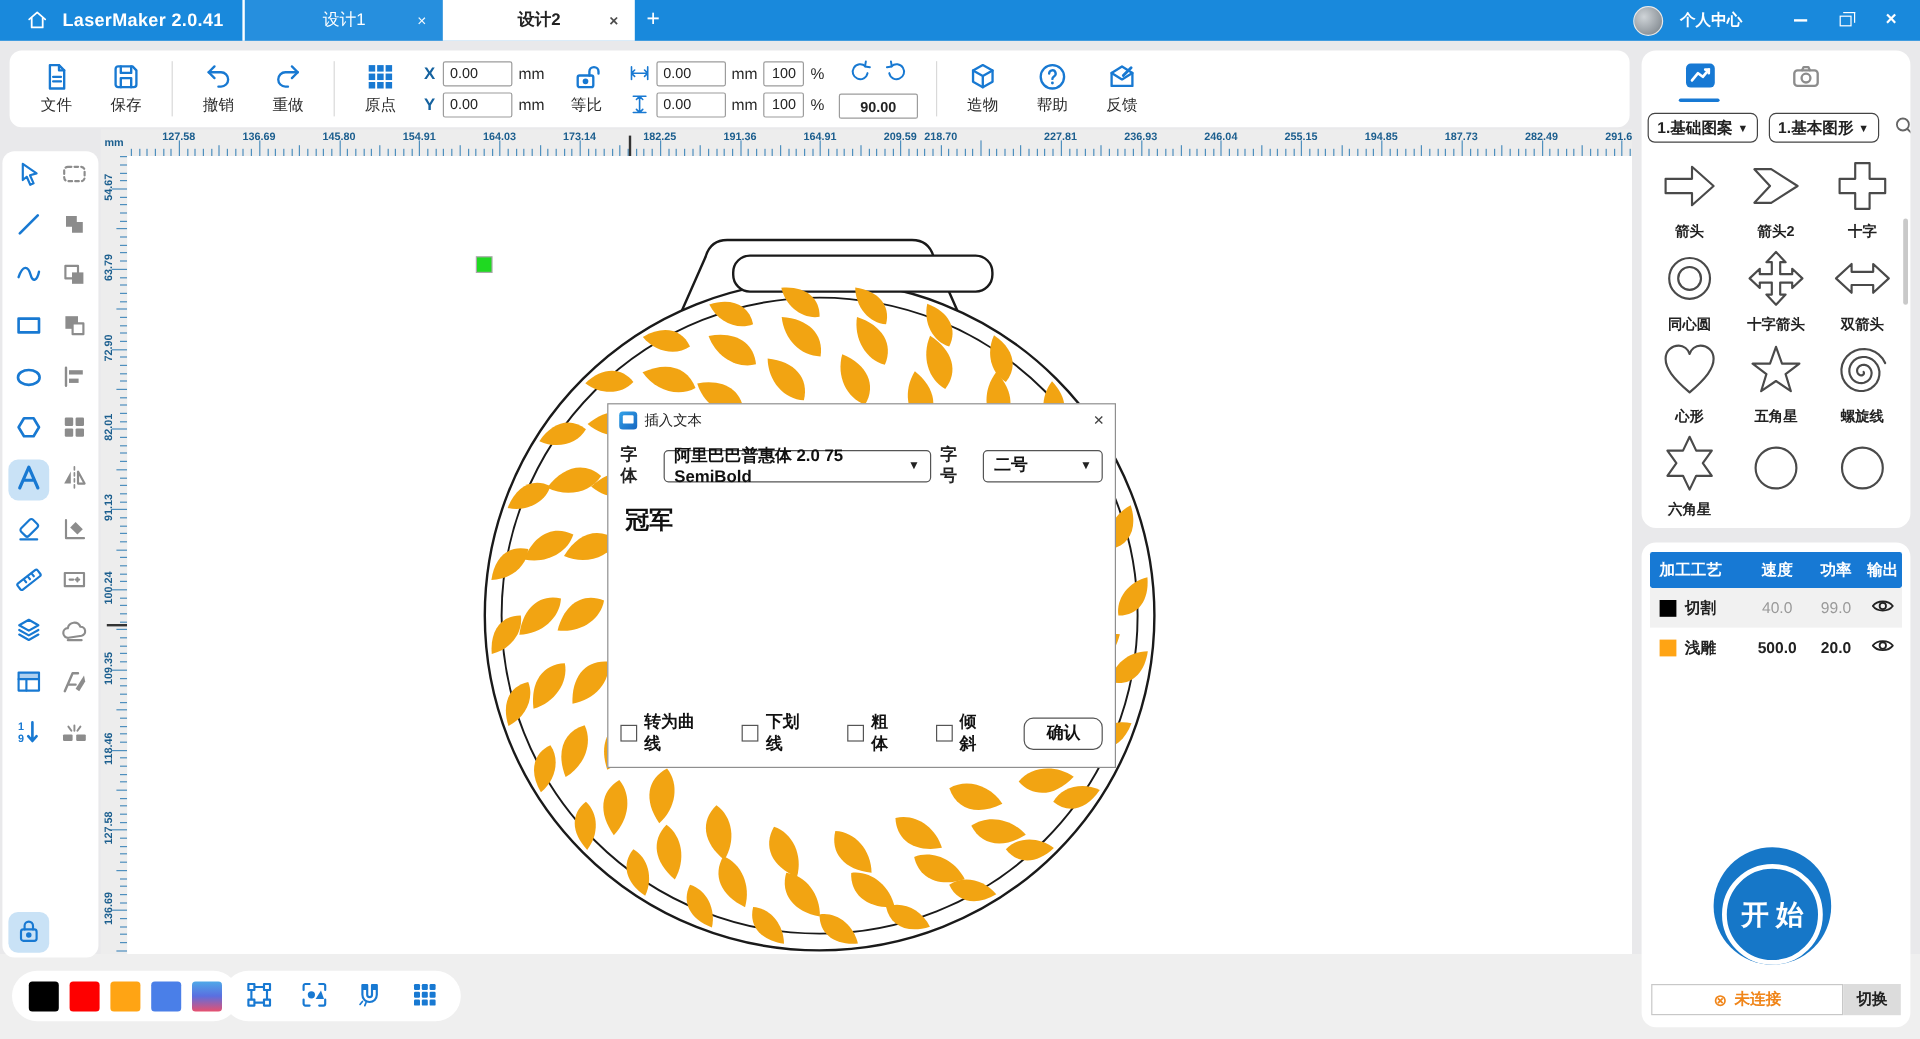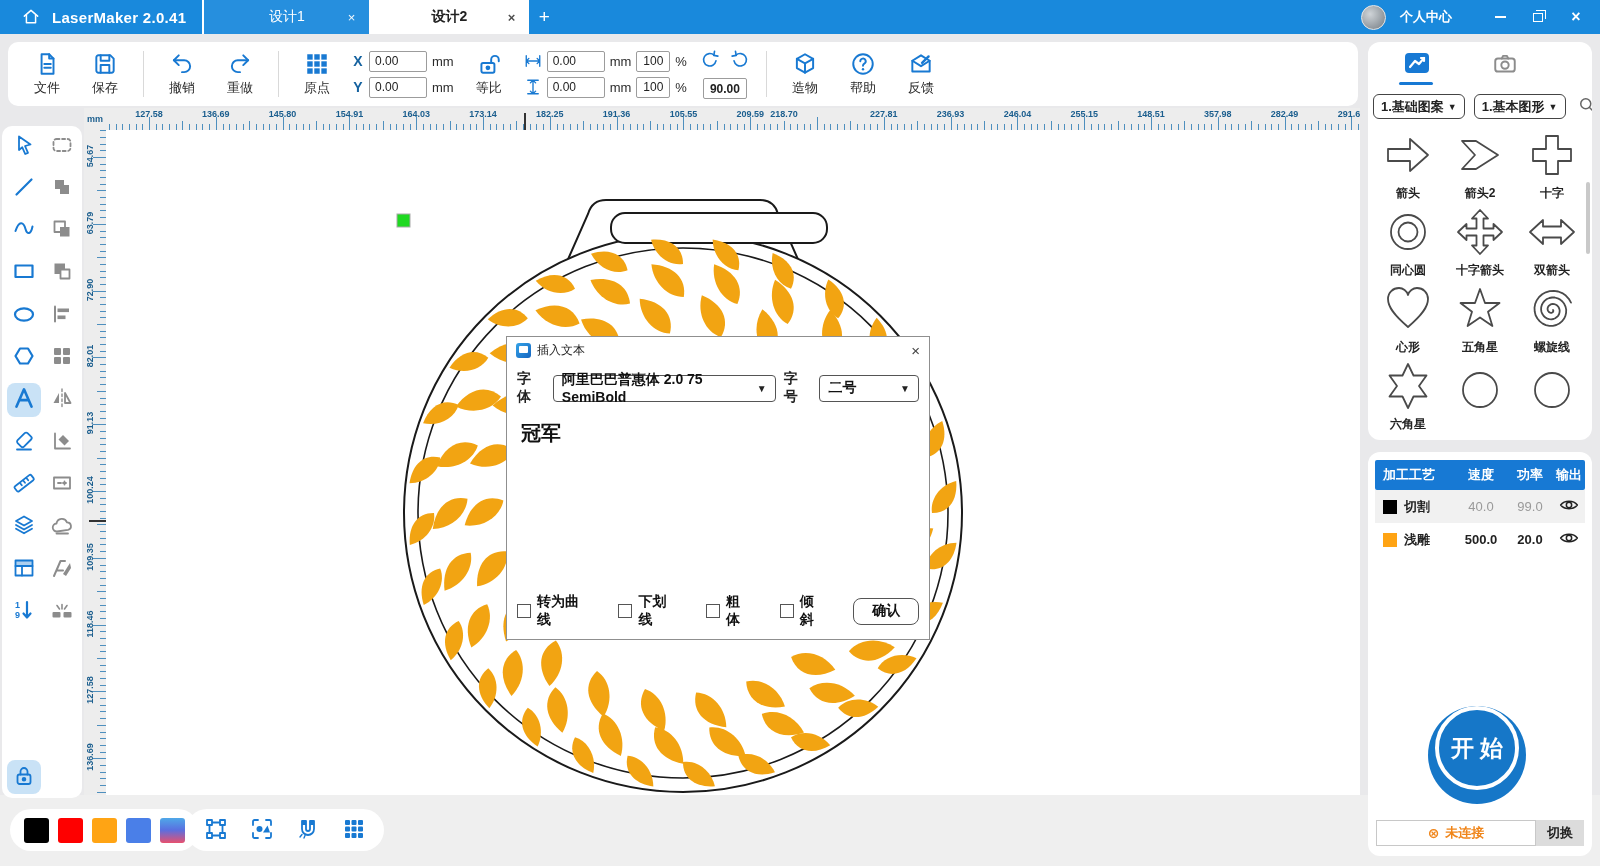--- a/index.html
+++ b/index.html
@@ -30,21 +30,21 @@
   .toolbar-card { position:absolute; left:8px; top:42px; width:1350px; height:64px; background:#fff; border-radius:10px; display:flex; align-items:center; padding-left:10px; z-index:20; }
   .tbtn { display:flex; flex-direction:column; align-items:center; justify-content:center; width:46px; gap:2px; color:#1879D2; cursor:pointer; margin:0 6px; }
   .tbtn .tlabel { font-size:13px; color:#2b2b2b; }
   .tbtn svg { display:block; }
   .tsep2 { width:1px; height:46px; background:#D9D9D9; margin:0 9px; }
   .fldgrp { display:flex; flex-direction:column; gap:5px; margin:0 6px; }
   .fldrow { display:flex; align-items:center; gap:5px; height:21px; }
   .axis { font-weight:bold; color:#15629F; font-size:14px; width:12px; text-align:center; }
   .fld { width:58px; height:21px; border:1px solid #9c9c9c; border-radius:2px; font-size:12px; padding:0 5px; font-family:inherit; color:#222; background:#fff; }
   .fld.small { width:34px; text-align:center; padding:0 2px; }
-  .fld.rot { width:44px; text-align:center; font-weight:bold; }
+  .fld.rot { width:66px; text-align:center; font-weight:bold; }
   .unit { font-size:13px; color:#2b2b2b; }
   .dimicon { color:#1879D2; display:flex; align-items:center; }
   .rotgrp { display:flex; flex-direction:column; align-items:center; gap:4px; margin:0 6px; }
   .rotrow { display:flex; gap:8px; color:#1879D2; }
 
   
   .palette { position:absolute; left:2px; top:126px; width:80px; height:672px; background:#fff; border-radius:10px; z-index:20; }
   .tool { position:absolute; width:34px; height:34px; display:flex; align-items:center; justify-content:center; border-radius:8px; cursor:pointer; }
   .tool.blue { color:#1879D2; }
   .tool.gray { color:#8C8C8C; }
@@ -108,21 +108,21 @@
   .prow.alt { background:#F1F1F1; }
   .pc0 { width:80px; display:flex; align-items:center; gap:7px; padding-left:8px; font-weight:bold; }
   .pc1 { width:52px; text-align:center; }
   .pc2 { width:46px; text-align:center; }
   .pc3 { width:32px; text-align:center; display:flex; justify-content:center; }
   .phead .pc1,.phead .pc2,.phead .pc3 { font-weight:bold; display:block; }
   .phead .pc3 { display:block; }
   .pswatch { width:14px; height:14px; display:inline-block; }
   .pval { font-weight:bold; color:#222; }
   .prow.dim .pval { color:#9a9a9a; font-weight:normal; }
-  .startbtn { position:absolute; left:60px; top:254px; width:98px; height:98px; border-radius:50%; background:#1677C8; display:flex; align-items:flex-start; justify-content:center; cursor:pointer; }
+  .startbtn { position:absolute; left:60px; top:254px; width:98px; height:98px; border-radius:50%; background:#1677C8; display:flex; align-items:flex-end; justify-content:center; cursor:pointer; }
   .startbtn .ring { width:84px; height:84px; border-radius:50%; background:#1677C8; border:4px solid #fff; display:flex; align-items:center; justify-content:center; }
   .startbtn .stxt { color:#fff; font-size:23px; font-weight:bold; letter-spacing:6px; margin-left:6px; }
   .statusrow { position:absolute; left:8px; top:368px; width:208px; height:26px; display:flex; }
   .connbox { flex:1; border:1px solid #C8C8C8; background:#fff; display:flex; align-items:center; justify-content:center; gap:6px; color:#F08519; font-weight:bold; font-size:13px; }
   .connx { font-size:14px; line-height:1; }
   .switchbox { width:48px; background:#DCDCDC; display:flex; align-items:center; justify-content:center; font-size:13px; font-weight:bold; color:#222; cursor:pointer; }
 
   
   .bottombar { position:absolute; left:0; top:795px; width:1600px; height:71px; background:#EFEFEF; z-index:10; }
   .swcard { position:absolute; left:10px; top:14px; height:42px; background:#fff; border-radius:21px; display:flex; align-items:center; gap:9px; padding:0 14px; }
@@ -566,21 +566,21 @@
       <span class="tick htick" style="left:510.59999999999997px;height:13px"></span>
       <span class="tick htick" style="left:517.3px;height:6px"></span>
       <span class="tick htick" style="left:524.0px;height:6px"></span>
       <span class="tick htick" style="left:530.6px;height:6px"></span>
       <span class="tick htick" style="left:537.3px;height:6px"></span>
       <span class="tick htick" style="left:544.0px;height:9px"></span>
       <span class="tick htick" style="left:550.7px;height:6px"></span>
       <span class="tick htick" style="left:557.4px;height:6px"></span>
       <span class="tick htick" style="left:564.0px;height:6px"></span>
       <span class="tick htick" style="left:570.7px;height:6px"></span>
-      <span class="hlabel" style="left:577.4px">105.55</span>
+      <span class="hlabel" style="left:577.4px">164.91</span>
       <span class="tick htick" style="left:577.4px;height:13px"></span>
       <span class="tick htick" style="left:584.1px;height:6px"></span>
       <span class="tick htick" style="left:590.8px;height:6px"></span>
       <span class="tick htick" style="left:597.4px;height:6px"></span>
       <span class="tick htick" style="left:604.1px;height:6px"></span>
       <span class="tick htick" style="left:610.8px;height:9px"></span>
       <span class="tick htick" style="left:617.5px;height:6px"></span>
       <span class="tick htick" style="left:624.2px;height:6px"></span>
       <span class="tick htick" style="left:630.8px;height:6px"></span>
       <span class="tick htick" style="left:637.5px;height:6px"></span>
@@ -643,32 +643,32 @@
       <span class="tick htick" style="left:978.1999999999999px;height:13px"></span>
       <span class="tick htick" style="left:984.9px;height:6px"></span>
       <span class="tick htick" style="left:991.6px;height:6px"></span>
       <span class="tick htick" style="left:998.2px;height:6px"></span>
       <span class="tick htick" style="left:1004.9px;height:6px"></span>
       <span class="tick htick" style="left:1011.6px;height:9px"></span>
       <span class="tick htick" style="left:1018.3px;height:6px"></span>
       <span class="tick htick" style="left:1025.0px;height:6px"></span>
       <span class="tick htick" style="left:1031.6px;height:6px"></span>
       <span class="tick htick" style="left:1038.3px;height:6px"></span>
-      <span class="hlabel" style="left:1045px">148.51</span>
+      <span class="hlabel" style="left:1045px">194.85</span>
       <span class="tick htick" style="left:1045px;height:13px"></span>
       <span class="tick htick" style="left:1051.7px;height:6px"></span>
       <span class="tick htick" style="left:1058.4px;height:6px"></span>
       <span class="tick htick" style="left:1065.0px;height:6px"></span>
       <span class="tick htick" style="left:1071.7px;height:6px"></span>
       <span class="tick htick" style="left:1078.4px;height:9px"></span>
       <span class="tick htick" style="left:1085.1px;height:6px"></span>
       <span class="tick htick" style="left:1091.8px;height:6px"></span>
       <span class="tick htick" style="left:1098.4px;height:6px"></span>
       <span class="tick htick" style="left:1105.1px;height:6px"></span>
-      <span class="hlabel" style="left:1111.8px">357.98</span>
+      <span class="hlabel" style="left:1111.8px">187.73</span>
       <span class="tick htick" style="left:1111.8px;height:13px"></span>
       <span class="tick htick" style="left:1118.5px;height:6px"></span>
       <span class="tick htick" style="left:1125.2px;height:6px"></span>
       <span class="tick htick" style="left:1131.8px;height:6px"></span>
       <span class="tick htick" style="left:1138.5px;height:6px"></span>
       <span class="tick htick" style="left:1145.2px;height:9px"></span>
       <span class="tick htick" style="left:1151.9px;height:6px"></span>
       <span class="tick htick" style="left:1158.6px;height:6px"></span>
       <span class="tick htick" style="left:1165.2px;height:6px"></span>
       <span class="tick htick" style="left:1171.9px;height:6px"></span>

